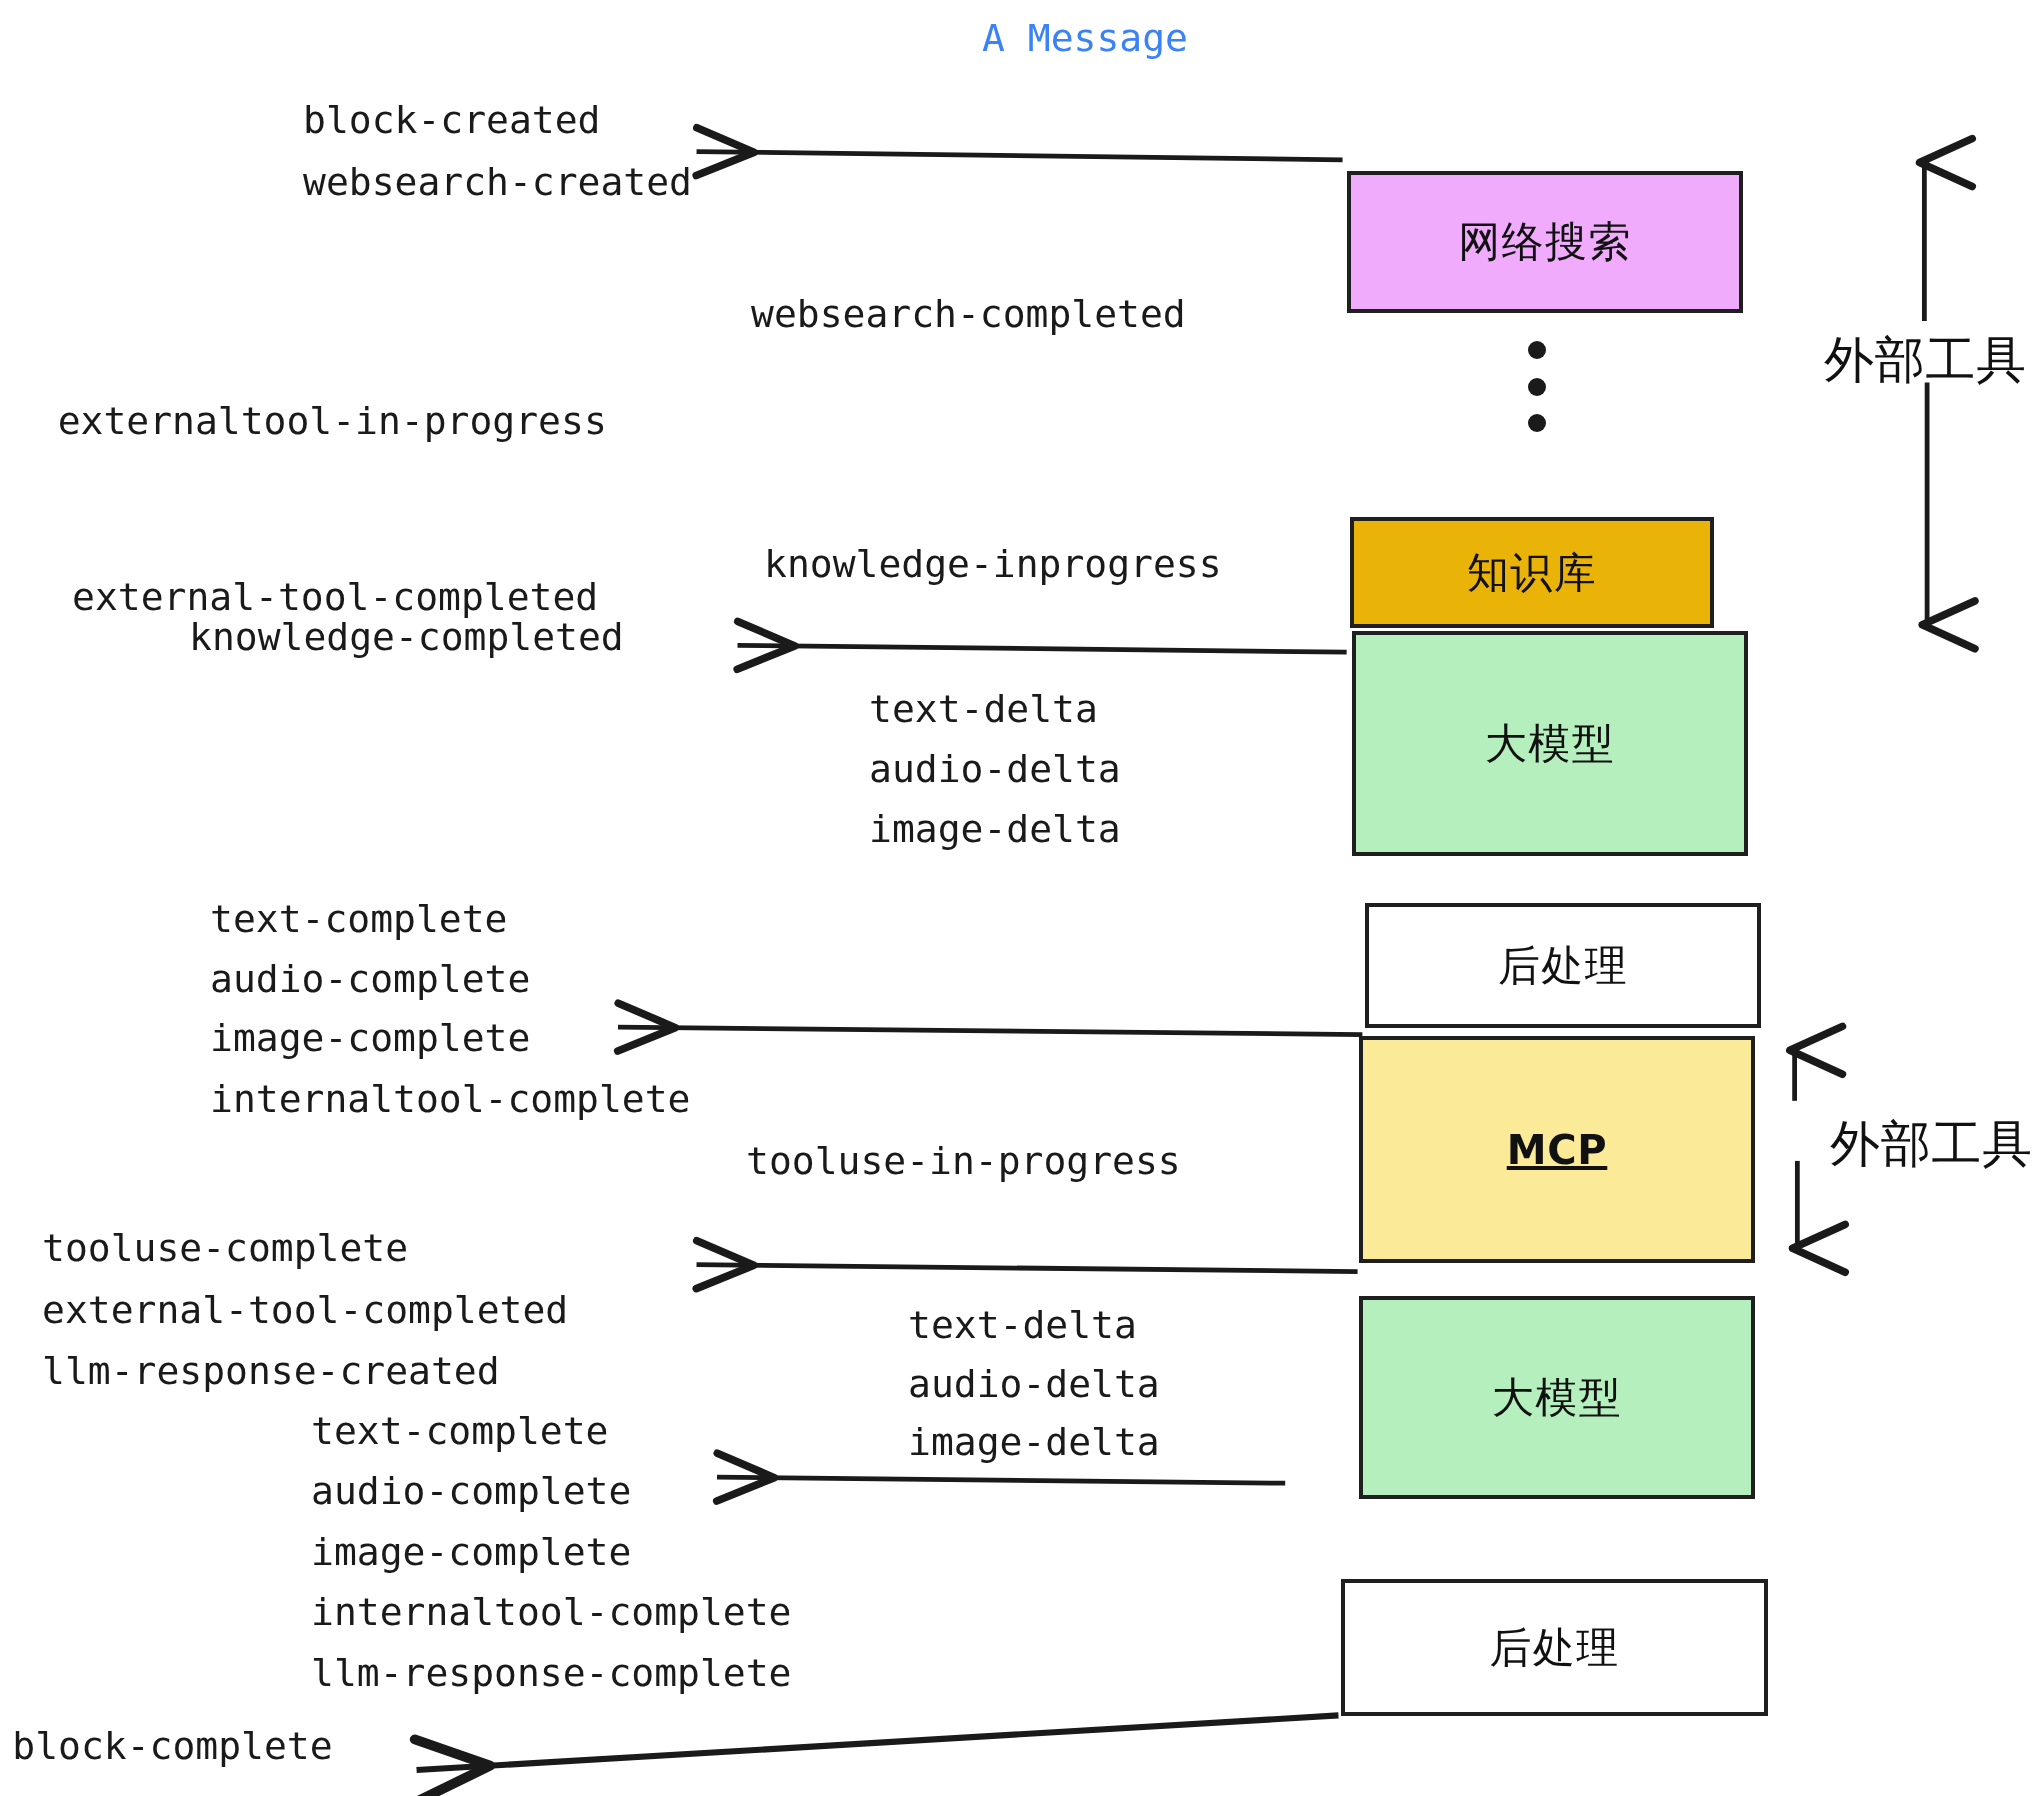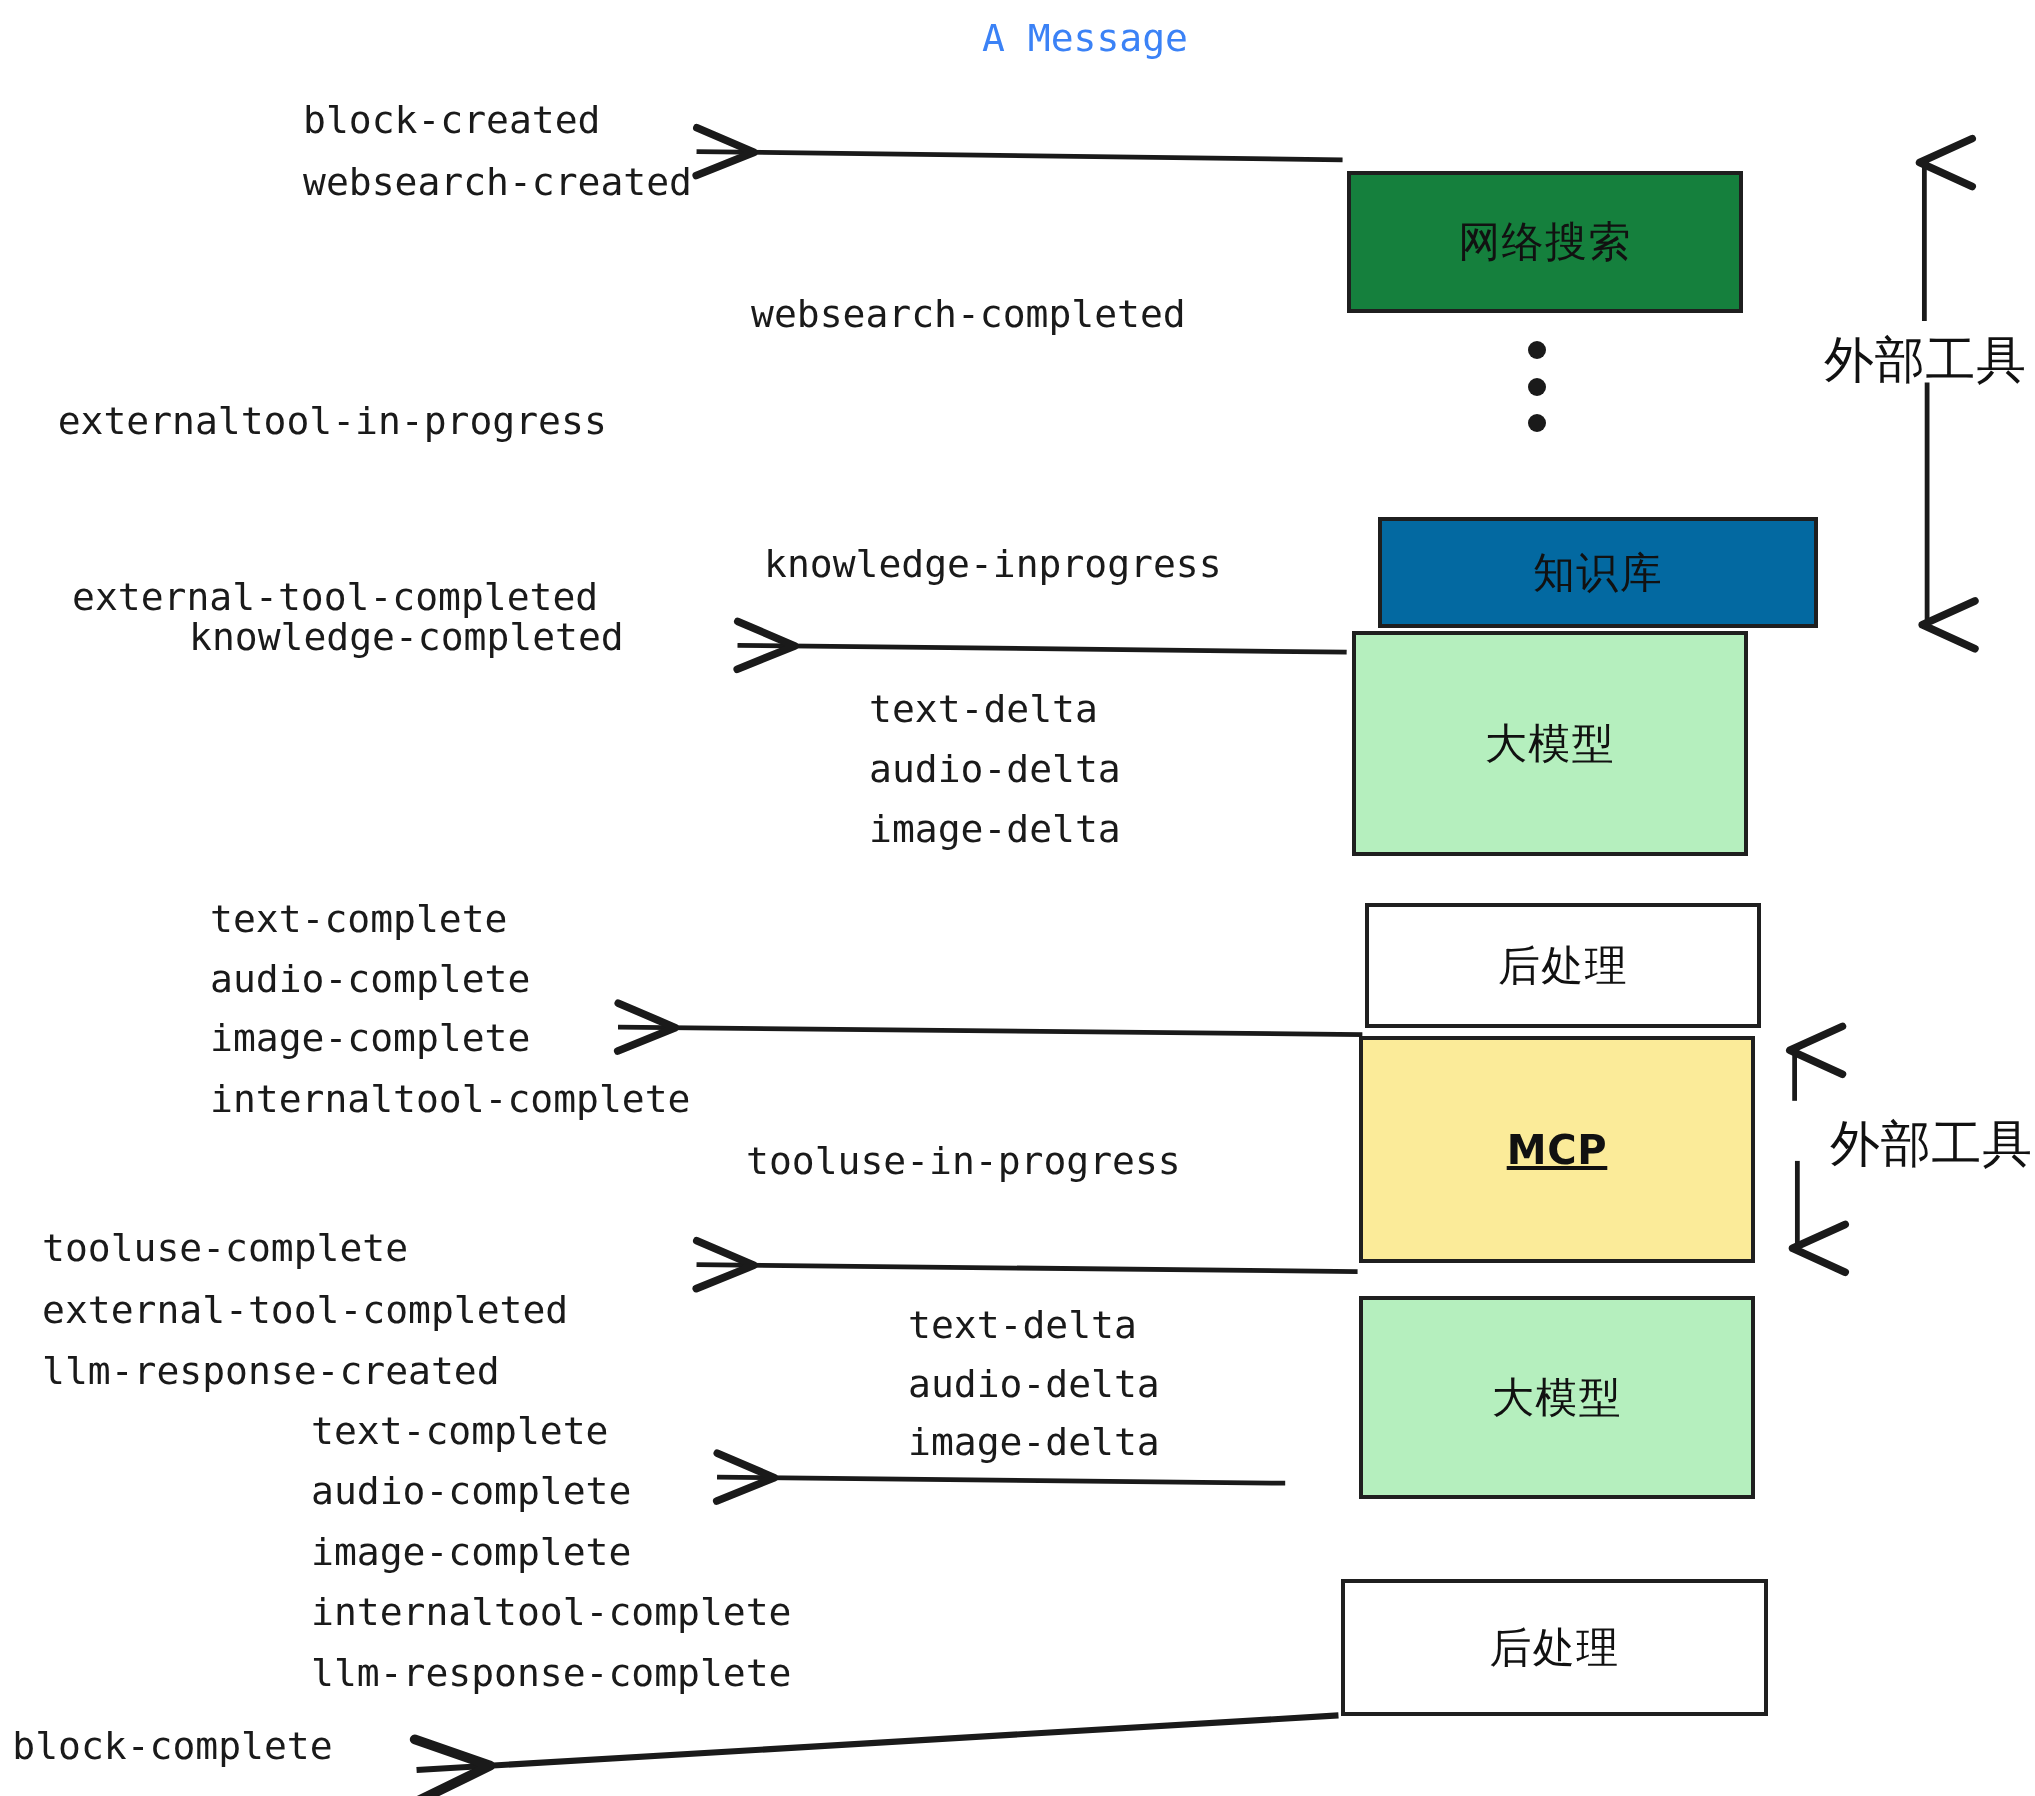--- a/index.html
+++ b/index.html
@@ -80,29 +80,29 @@
     pointer-events: none;
   }
 </style>
 </head>
 <body>
 
 <div id="stage">
 
   <div class="title" style="left:982px; top:19px;">A Message</div>
 
-  <div class="box" style="left:1347px; top:171px; width:396px; height:142px; background:#15803d;">
+  <div class="box" style="left:1347px; top:171px; width:396px; height:142px; background:#f0abfc;">
     <span>网络搜索</span>
   </div>
 
   <div class="dot" style="left:1528px; top:341px;"></div>
   <div class="dot" style="left:1528px; top:378px;"></div>
   <div class="dot" style="left:1528px; top:414px;"></div>
 
-  <div class="box" style="left:1350px; top:517px; width:440px; height:111px; background:#0369a1;margin-left:28px;">
+  <div class="box" style="left:1350px; top:517px; width:364px; height:111px; background:#eab308;">
     <span>知识库</span>
   </div>
 
   <div class="box" style="left:1352px; top:631px; width:396px; height:225px; background:#B5EFBE;">
     <span>大模型</span>
   </div>
 
   <div class="box" style="left:1365px; top:903px; width:396px; height:125px; background:#FFFFFF;">
     <span>后处理</span>
   </div>

